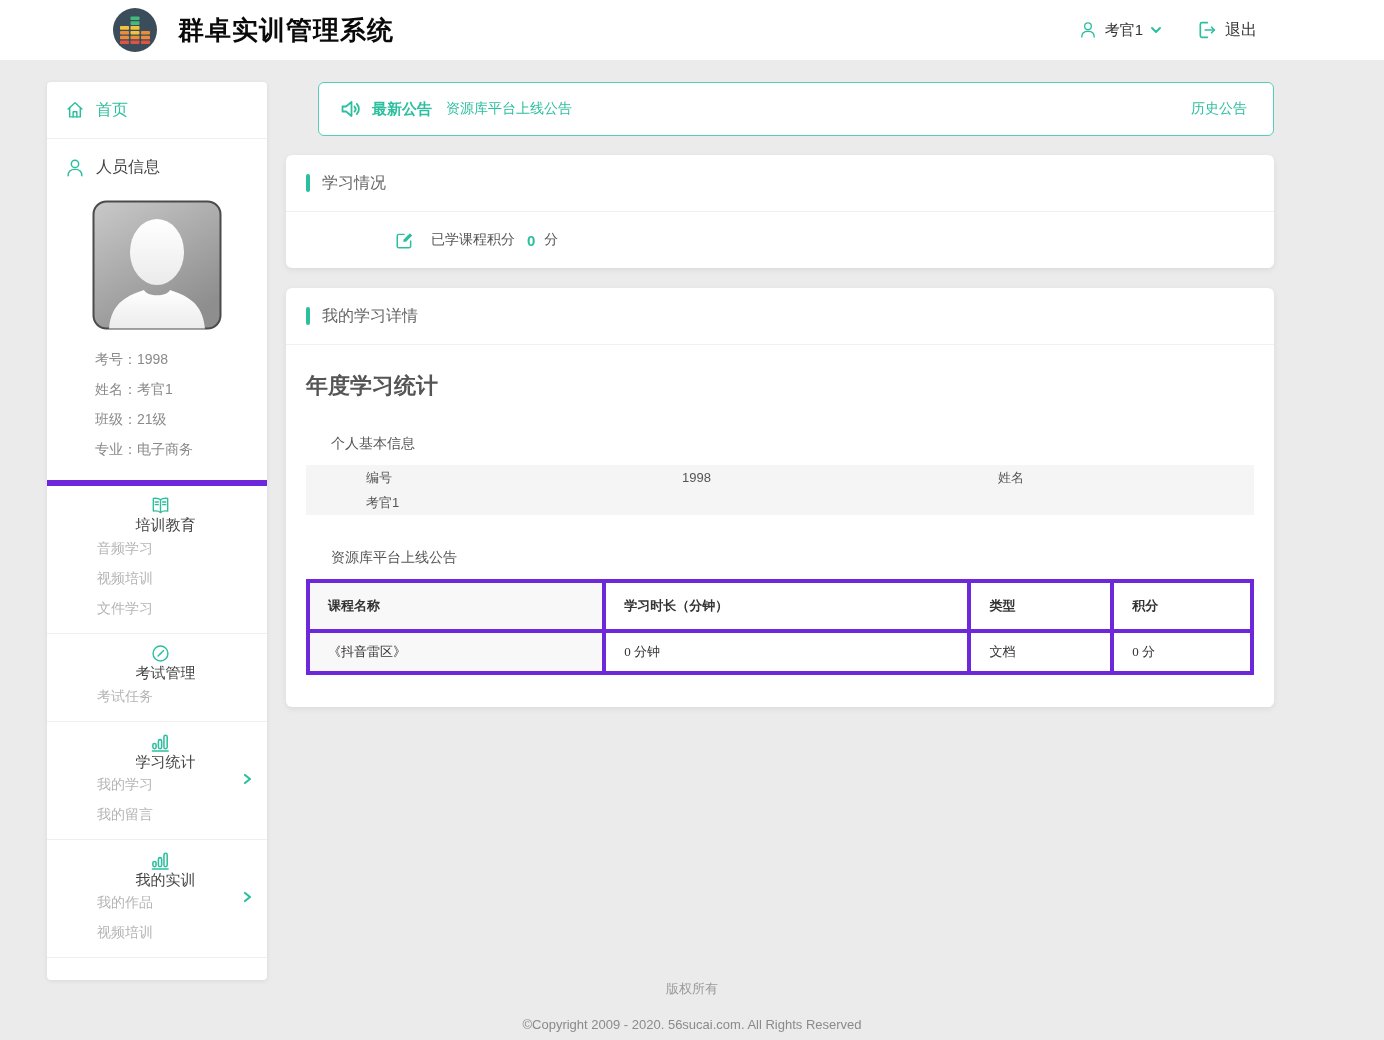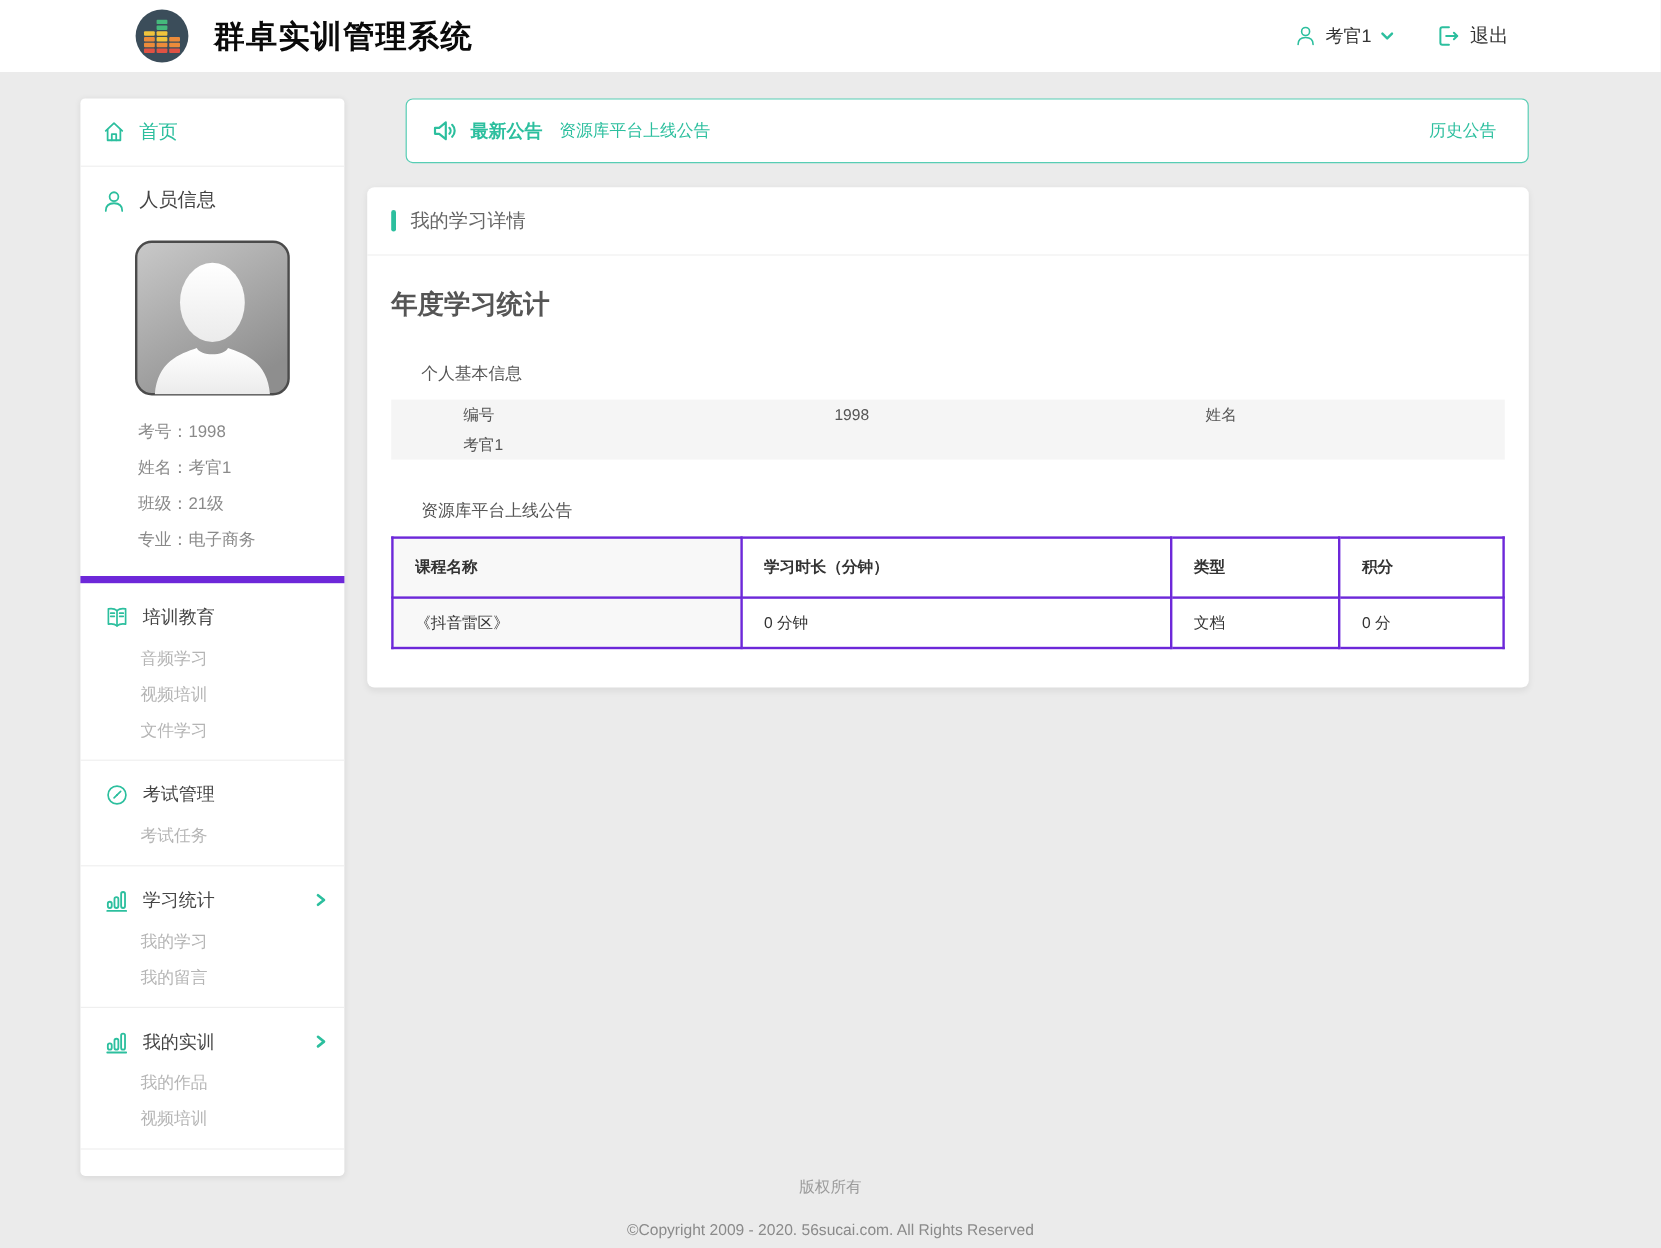--- a/index.html
+++ b/index.html
@@ -25,38 +25,38 @@
     font-family: "Liberation Serif", "DejaVu Serif", serif;
     font-size: 26px; font-weight: bold; color: #0a0a0a;
     letter-spacing: 1px;
   }
   .header-right { margin-left: auto; display: flex; align-items: center; gap: 34px; }
   .user-menu, .logout-btn { display: flex; align-items: center; gap: 7px; cursor: pointer; }
   .user-menu .uname { font-size: 15px; color: #333; }
   .logout-btn .llabel { font-size: 16px; color: #333; }
 
   
-  .layout { display: flex; align-items: flex-start; padding: 22px 110px 0 67px; gap: 19px; }
+  .layout { display: flex; align-items: flex-start; padding: 22px 110px 0 47px; gap: 19px; }
 
   
   .sidebar { width: 220px; background: #fff; border-radius: 4px; box-shadow: 0 1px 5px rgba(0,0,0,.08); }
   .side-item {
     display: flex; align-items: center; height: 57px;
     padding-left: 17px; font-size: 16px; color: #444; cursor: pointer;
   }
   .side-item .label { margin-left: 10px; }
   .side-item.home { color: #2cbf9e; border-bottom: 1px solid #efefef; }
   .profile-block { border-bottom: 6px solid #6d28d9; padding-bottom: 16px; }
   .avatar-wrap { margin: 4px auto 14px; width: 130px; }
   .info-list { list-style: none; margin-left: 48px; }
   .info-list li { line-height: 30px; font-size: 14px; color: #8a8a8a; }
   .group { border-bottom: 1px solid #efefef; padding: 9px 0 10px; }
   .group-header {
     display: flex; align-items: center; height: 38px;
-    padding: 0 14px 0 20px; font-size: 15px; color: #444; cursor: pointer;
+    padding: 0 14px 0 20px; font-size: 15px; color: #444; cursor: pointer; flex-direction: column;
   }
   .group-header .label { margin-left: 11px; }
   .group-header .chev { margin-left: auto; }
   .sub-item { padding-left: 50px; line-height: 30px; font-size: 14px; color: #b5b5b5; cursor: pointer; }
   .side-pad { height: 22px; }
 
   
   .main-col { flex: 1; }
   .announce {
     height: 54px; background: #fff;
@@ -84,21 +84,21 @@
   .detail-body { padding: 0 20px 32px; }
   .report-title { font-size: 22px; color: #555; padding-top: 26px; line-height: 30px; }
   .sec-label { font-size: 14px; color: #555; margin: 34px 0 0 25px; }
   .info-strip {
     margin-top: 12px; height: 50px; background: #f5f5f5;
     display: grid; grid-template-columns: 1fr 1fr 1fr; align-items: center;
   }
   .info-strip span { padding-left: 60px; font-size: 13px; color: #555; }
 
   table.stats { width: 100%; border-collapse: collapse; margin-top: 12px; table-layout: fixed; }
-  .stats th, .stats td { border: 2px solid #6d28d9; text-align: left; padding-left: 18px; font-size: 13px; color: #333; }
+  .stats th, .stats td { border: 4px solid #6d28d9; text-align: left; padding-left: 18px; font-size: 13px; color: #333; font-family: Liberation Serif, serif; }
   .stats th { height: 50px; font-weight: bold; }
   .stats td { height: 42px; font-weight: normal; }
   .stats th:first-child, .stats td:first-child { background: #f8f8f8; }
 
   
   .page-footer { position: absolute; top: 980px; left: 0; width: 100%; text-align: center; }
   .page-footer .f1 { font-size: 13px; color: #9a9a9a; }
   .page-footer .f2 { margin-top: 19px; font-size: 13px; color: #8a8a8a; }
 </style>
 </head>
@@ -295,20 +295,37 @@
           <path d="M3.5 9.5 V14.5 H7 L12.5 19 V5 L7 9.5 Z"></path>
           <path d="M15.5 9.5 A3.6 3.6 0 0 1 15.5 14.5"></path>
           <path d="M17.8 7 A7 7 0 0 1 17.8 17"></path>
         </svg>
       </span>
       <span class="latest">最新公告</span>
       <span class="content">资源库平台上线公告</span>
       <span class="history">历史公告</span>
     </div>
 
+    <section class="card status">
+      <div class="card-hd">
+        <span class="bar"></span>
+        <span class="t">学习情况</span>
+      </div>
+      <div class="status-body">
+        <span>
+          <svg width="21" height="21" viewBox="0 0 24 24">
+            <path d="M19 12.5 V18.5 A1.8 1.8 0 0 1 17.2 20.3 H5.5 A1.8 1.8 0 0 1 3.7 18.5 V6.8 A1.8 1.8 0 0 1 5.5 5 H11.5" fill="none" stroke="#2cbf9e" stroke-width="1.7" stroke-linecap="round"></path>
+            <path d="M10.5 13.5 L11 10.8 L18.2 3.6 L20.9 6.3 L13.7 13.5 Z" fill="#2cbf9e"></path>
+          </svg>
+        </span>
+        <span class="lbl">已学课程积分</span>
+        <span class="val">0</span>
+        <span class="unit">分</span>
+      </div>
+    </section>
 
     <section class="card detail">
       <div class="card-hd">
         <span class="bar"></span>
         <span class="t">我的学习详情</span>
       </div>
       <div class="detail-body">
         <h2 class="report-title">年度学习统计</h2>
 
         <div class="sec-label">个人基本信息</div>

